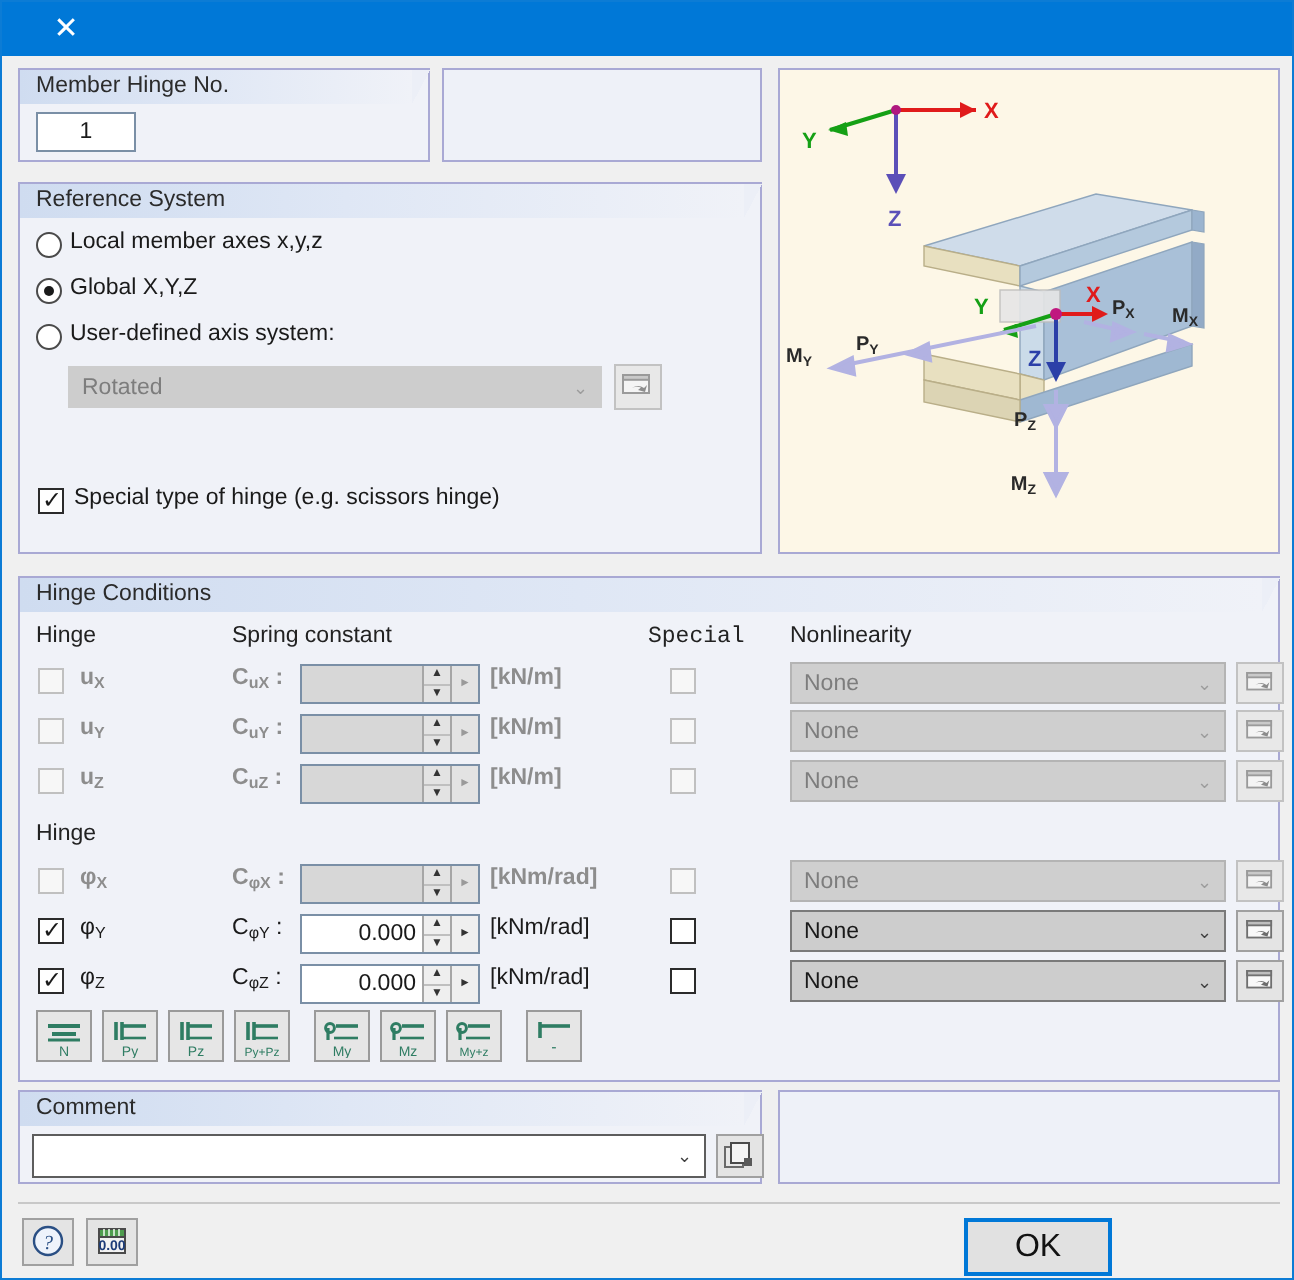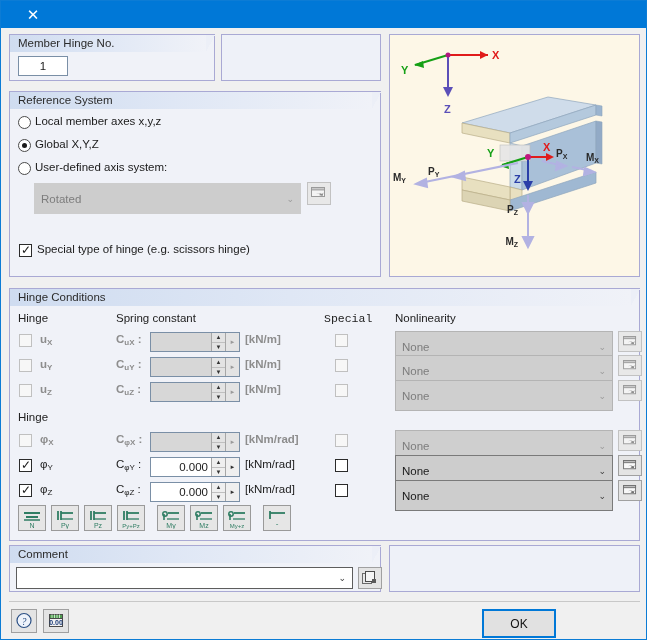--- a/index.html
+++ b/index.html
@@ -49,21 +49,21 @@
                 display:flex;flex-direction:column;}
   .spin-up-down div{flex:1;display:flex;align-items:center;justify-content:center;
                     font-size:6px;color:#333;line-height:1;}
   .spin-up-down div:first-child{border-bottom:1px solid #bfbfbf;}
   .spin-more{width:13px;border-left:1px solid #a6a6a6;background:#efefef;
              display:flex;align-items:center;justify-content:center;font-size:6px;color:#333;}
   .spinwrap.dis .spin-up-down,.spinwrap.dis .spin-more{background:#e3e3e3;color:#9a9a9a;}
 
   
   .combo{position:absolute;box-sizing:border-box;border:1px solid #7a7a7a;
-         background:#fff;height:31px;display:flex;align-items:center;
+         background:#fff;height:21px;display:flex;align-items:center;
          padding-left:6px;font-size:11.5px;color:#1a1a1a;}
   .combo.dis{background:#cfcfcf;border-color:#b4b4b4;color:#7d7d7d;}
   .combo .arw{position:absolute;right:6px;top:0;bottom:0;display:flex;align-items:center;
               font-size:9px;color:#404040;}
   .combo.dis .arw{color:#9c9c9c;}
   .combo.grey{background:#cdcdcd;border:1px solid #cdcdcd;}
 
   
   .cb{position:absolute;width:13px;height:13px;box-sizing:border-box;
       border:1px solid #2b2b2b;background:#fff;}
@@ -89,21 +89,21 @@
         align-items:center;justify-content:center;}
 
   
   .gfx{position:absolute;box-sizing:border-box;border:1px solid #a9a9d4;
        background:#fdf7e7;overflow:hidden;}
 
   
   .sep{position:absolute;height:1px;background:#c8c8c8;}
   .btn{position:absolute;box-sizing:border-box;height:29px;border:1px solid #9b9b9b;
        background:#e1e1e1;display:flex;align-items:center;justify-content:center;
-       font-size:12px;color:#121212;}
+       font-size:16px;color:#121212;}
   .btn.default{border:2px solid #0078d7;background:#e1e1e1;}
 </style>
 </head>
 <body>
 
 <div class="window">
 
   <div class="titlebar">
     <div class="closebtn">✕</div>
   </div>

